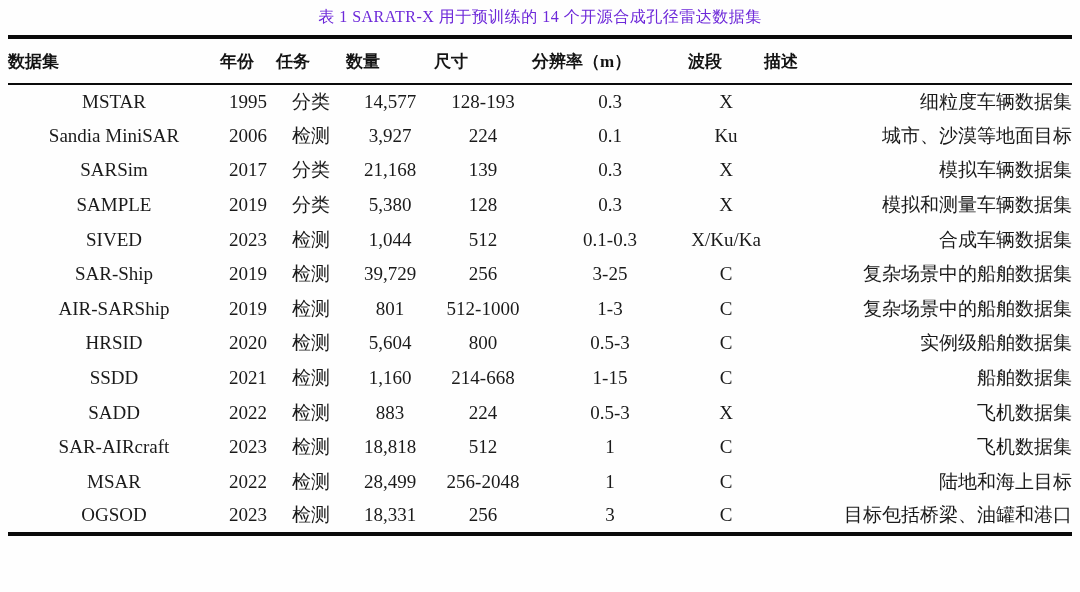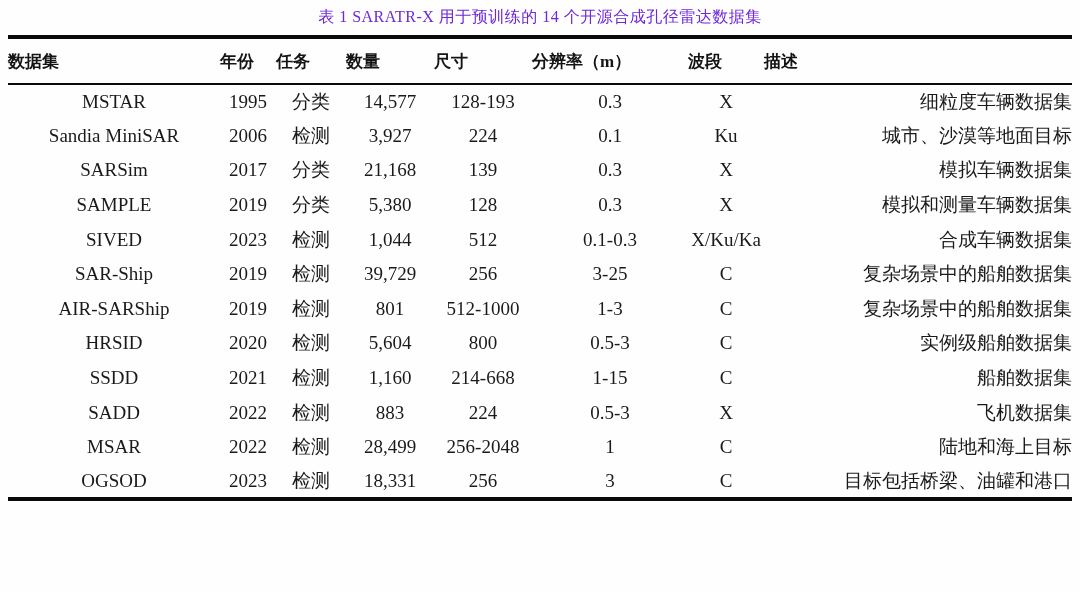--- a/index.html
+++ b/index.html
@@ -197,20 +197,30 @@
       <td class="c-dataset">SADD</td>
       <td class="c-year">2022</td>
       <td class="c-task">检测</td>
       <td class="c-quantity">883</td>
       <td class="c-size">224</td>
       <td class="c-resolution">0.5-3</td>
       <td class="c-band">X</td>
       <td class="c-desc">飞机数据集</td>
     </tr>
 
+    <tr class="data-row">
+      <td class="c-dataset">SAR-AIRcraft</td>
+      <td class="c-year">2023</td>
+      <td class="c-task">检测</td>
+      <td class="c-quantity">18,818</td>
+      <td class="c-size">512</td>
+      <td class="c-resolution">1</td>
+      <td class="c-band">C</td>
+      <td class="c-desc">飞机数据集</td>
+    </tr>
 
     <tr class="data-row">
       <td class="c-dataset">MSAR</td>
       <td class="c-year">2022</td>
       <td class="c-task">检测</td>
       <td class="c-quantity">28,499</td>
       <td class="c-size">256-2048</td>
       <td class="c-resolution">1</td>
       <td class="c-band">C</td>
       <td class="c-desc">陆地和海上目标</td>

